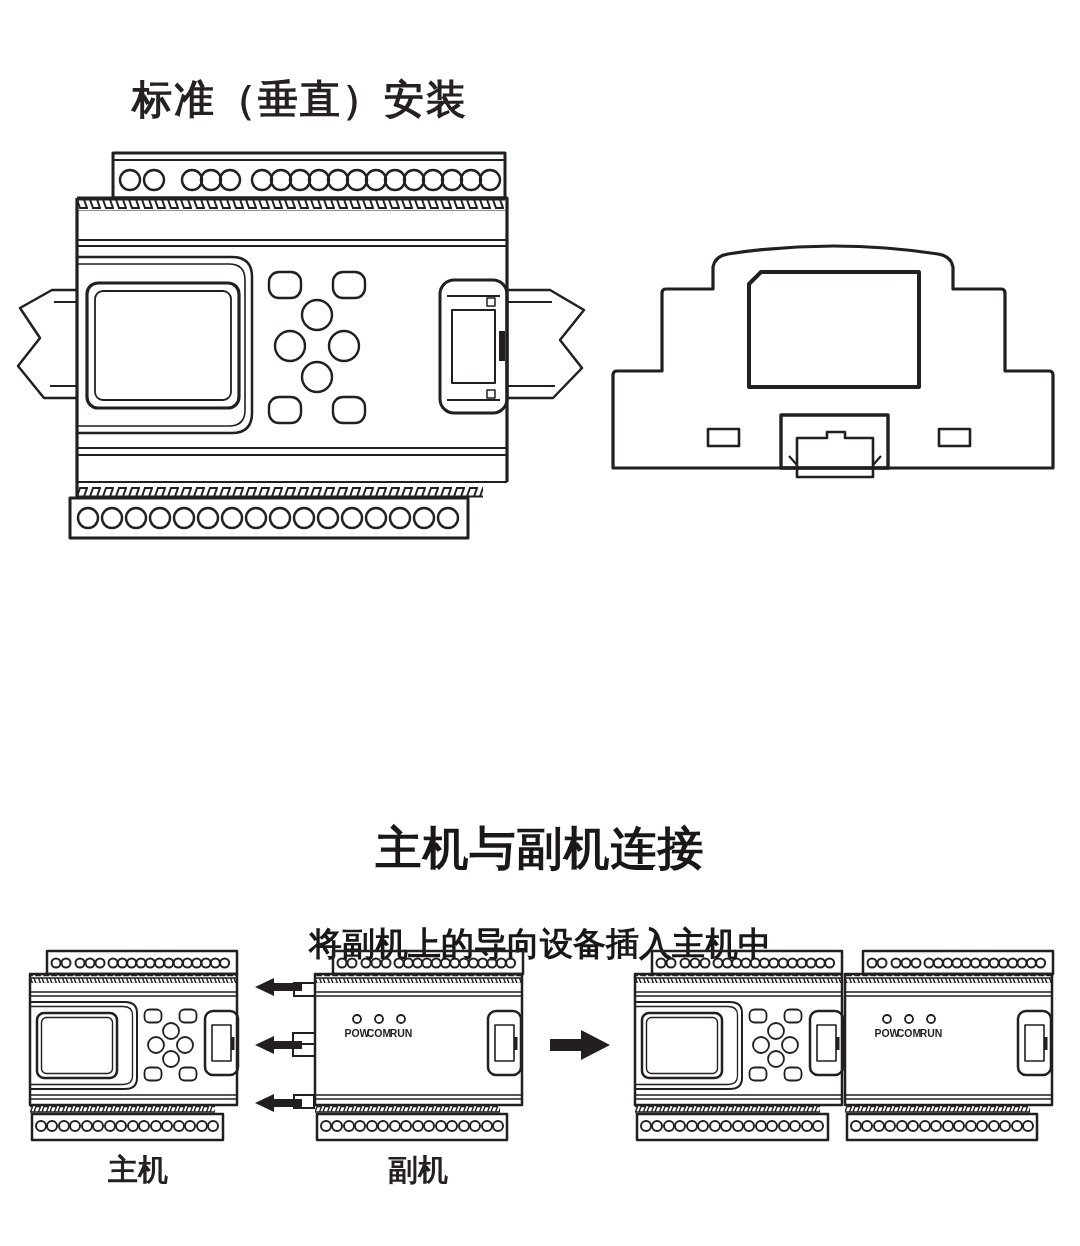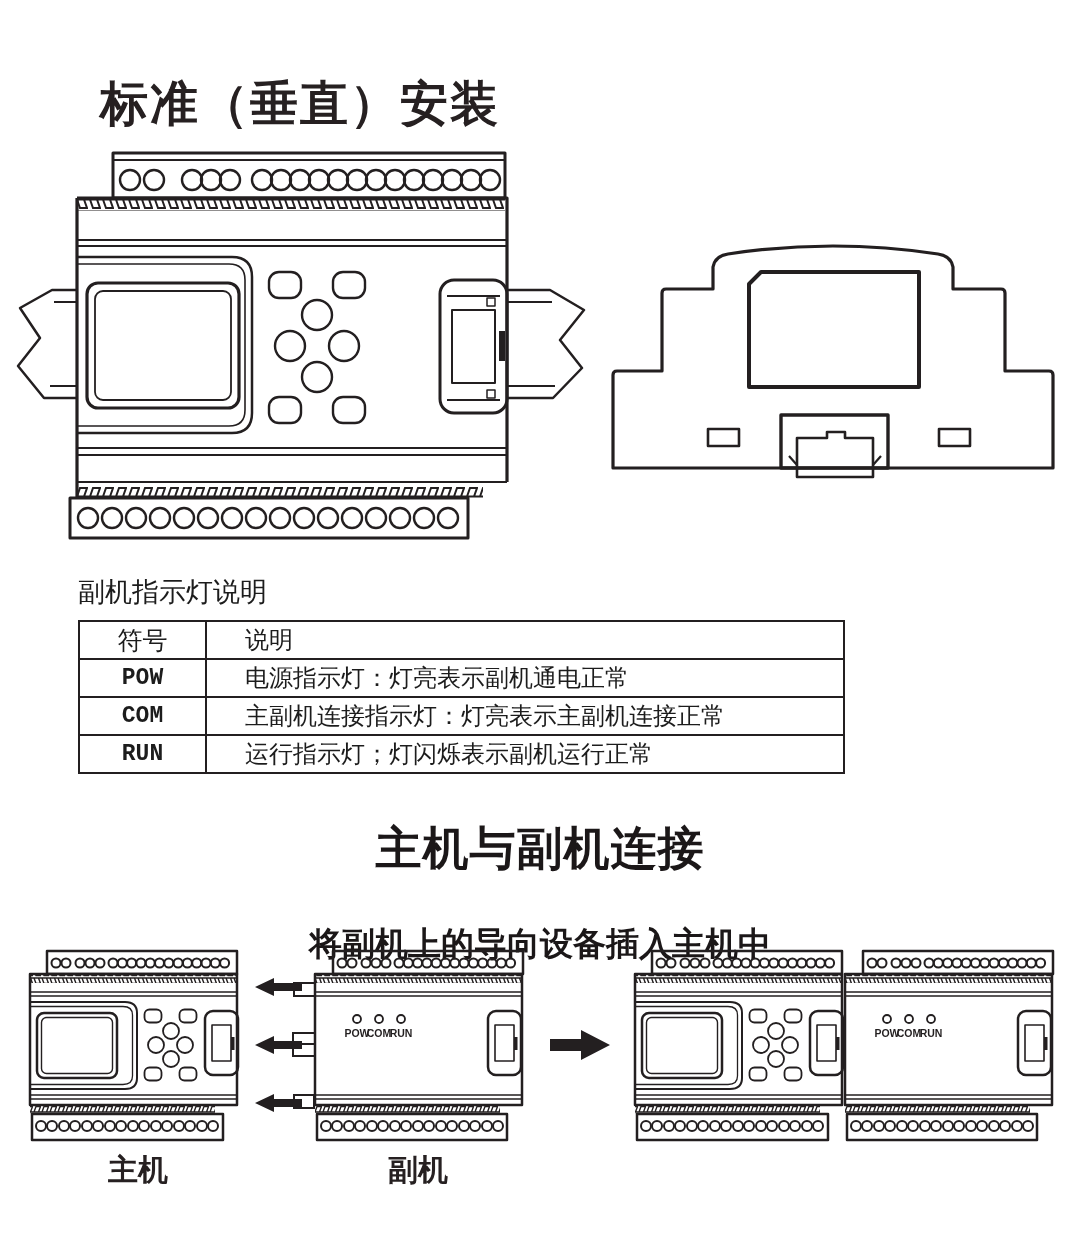--- a/index.html
+++ b/index.html
@@ -1,21 +1,21 @@
 <!DOCTYPE html>
 <html><head>
 <meta charset="utf-8">
 <style>
   html,body{margin:0;padding:0;background:#fff;}
   #canvas{position:relative;width:1080px;height:1246px;background:#ffffff;overflow:hidden;
           font-family:"Liberation Sans",sans-serif;color:#231f20;}
   .abs{position:absolute;}
   .fig-title{font-family:"Liberation Serif","DejaVu Serif",serif;font-weight:bold;
              text-align:center;color:#262021;letter-spacing:2px;}
-  #title-vertical{left:10px;top:72px;width:580px;font-size:48px;}
+  #title-vertical{left:10px;top:72px;width:580px;font-size:40px;}
   #title-horizontal{left:600px;top:64px;width:470px;font-size:44px;}
   #indicator-caption{left:78px;top:574px;font-size:27px;color:#1c1c1c;}
   table#indicator-table{position:absolute;left:78px;top:620px;width:767px;
         border-collapse:collapse;table-layout:fixed;}
   #indicator-table td{border:2.5px solid #231f20;height:36px;font-size:24px;
         color:#1c1c1c;padding:0;vertical-align:middle;}
   #indicator-table td.sym{width:125px;text-align:center;
         font-family:"Liberation Mono","DejaVu Sans Mono",monospace;font-weight:bold;font-size:23px;}
   #indicator-table td.desc{padding-left:38px;}
   #indicator-table tr.hdr td.sym{font-family:"Liberation Sans",sans-serif;font-weight:normal;font-size:25px;}
@@ -280,42 +280,21 @@
       <rect x="108" y="204" width="31" height="17" stroke-width="2.6"></rect>
       <rect x="339" y="204" width="31" height="17" stroke-width="2.6"></rect>
       <g>
         <rect x="181" y="190" width="107" height="53" stroke-width="3.4"></rect>
         <path d="M197,213 H227 V207 H245 V213 H273 V252 H197 Z" stroke-width="2.6"></path>
         <path d="M197,240 L189,231 M273,240 L281,231" stroke-width="2.2"></path>
       </g>
     </g>
   </svg>
 
-  <div class="abs" id="indicator-caption">副机指示灯说明</div>
-
-  <table id="indicator-table">
-    <tbody>
-      <tr class="hdr">
-        <td class="sym">符号</td>
-        <td class="desc">说明</td>
-      </tr>
-      <tr>
-        <td class="sym">POW</td>
-        <td class="desc">电源指示灯：灯亮表示副机通电正常</td>
-      </tr>
-      <tr>
-        <td class="sym">COM</td>
-        <td class="desc">主副机连接指示灯：灯亮表示主副机连接正常</td>
-      </tr>
-      <tr>
-        <td class="sym">RUN</td>
-        <td class="desc">运行指示灯；灯闪烁表示副机运行正常</td>
-      </tr>
-    </tbody>
-  </table>
+
 
   <div class="abs" id="connect-title">主机与副机连接</div>
   <div class="abs" id="connect-subtitle">将副机上的导向设备插入主机中</div>
 
   <svg class="abs" style="left:25px;top:945px;" width="220" height="200" viewBox="0 0 220 200">
     <use href="#dev-master"></use>
   </svg>
 
   <svg class="abs" style="left:245px;top:945px;" width="60" height="200" viewBox="0 0 60 200" fill="#231f20">
     <path d="M57,38 H29 V33 L10,42 L29,51 V46 H57 Z"></path>

